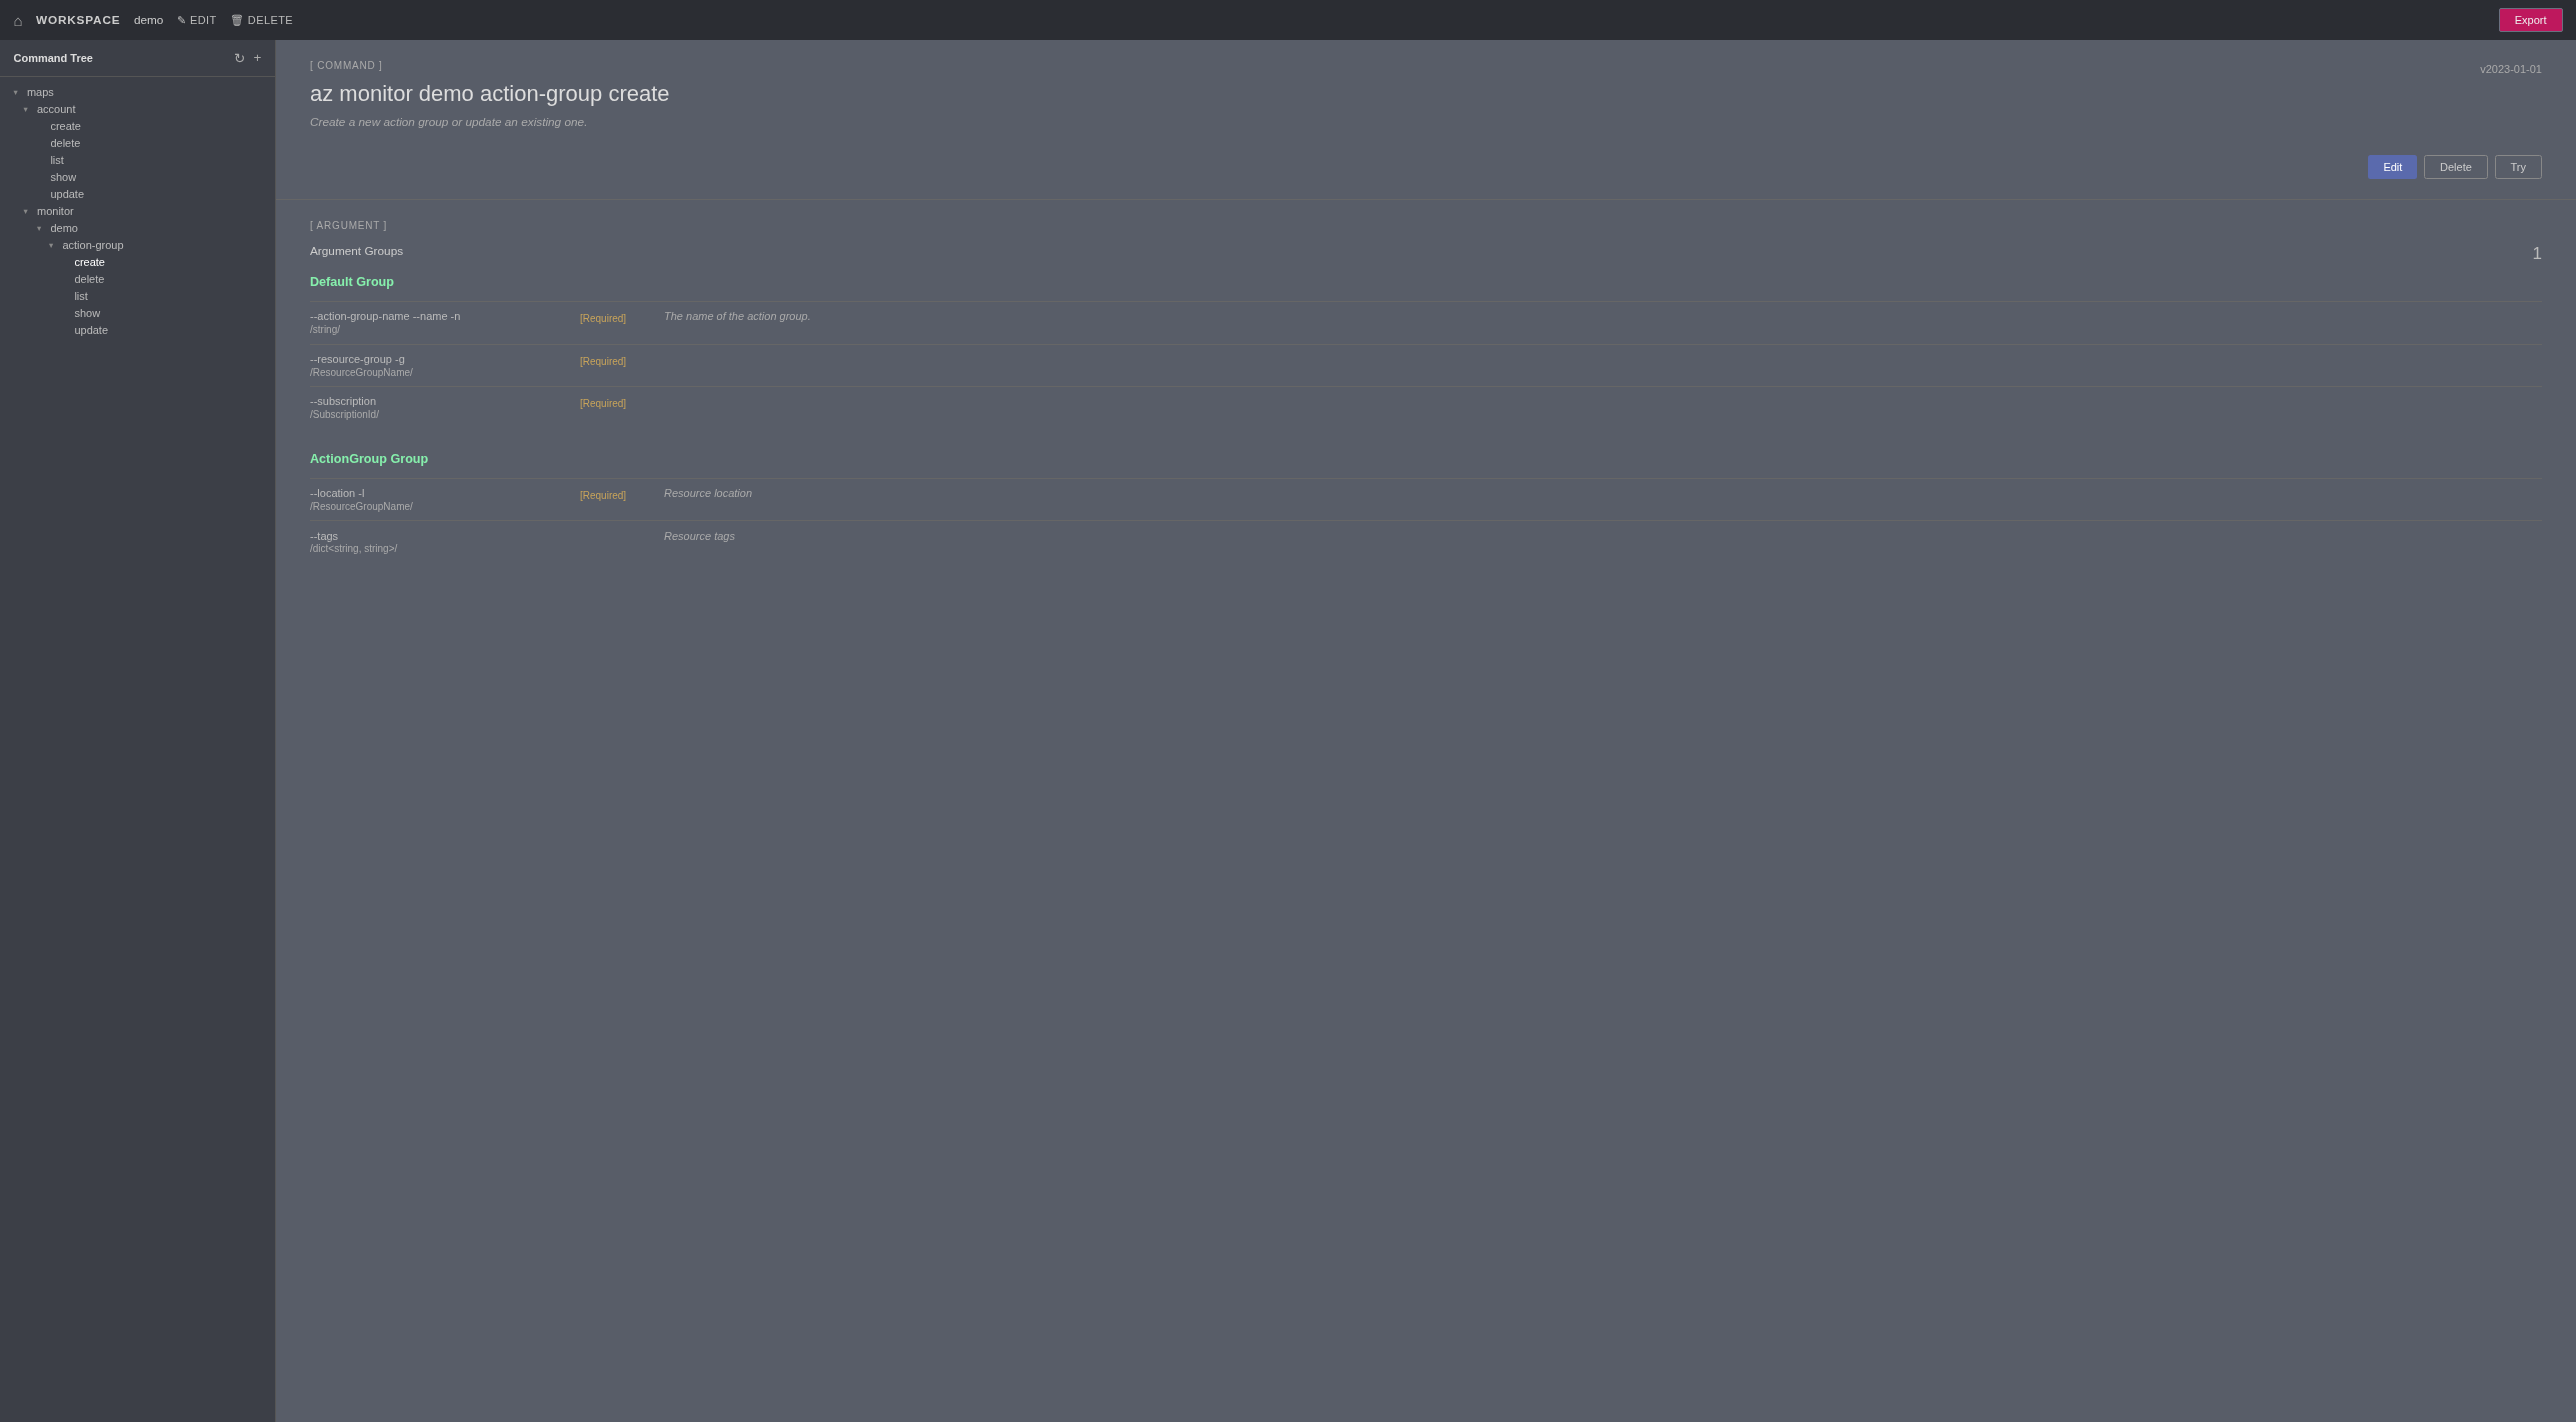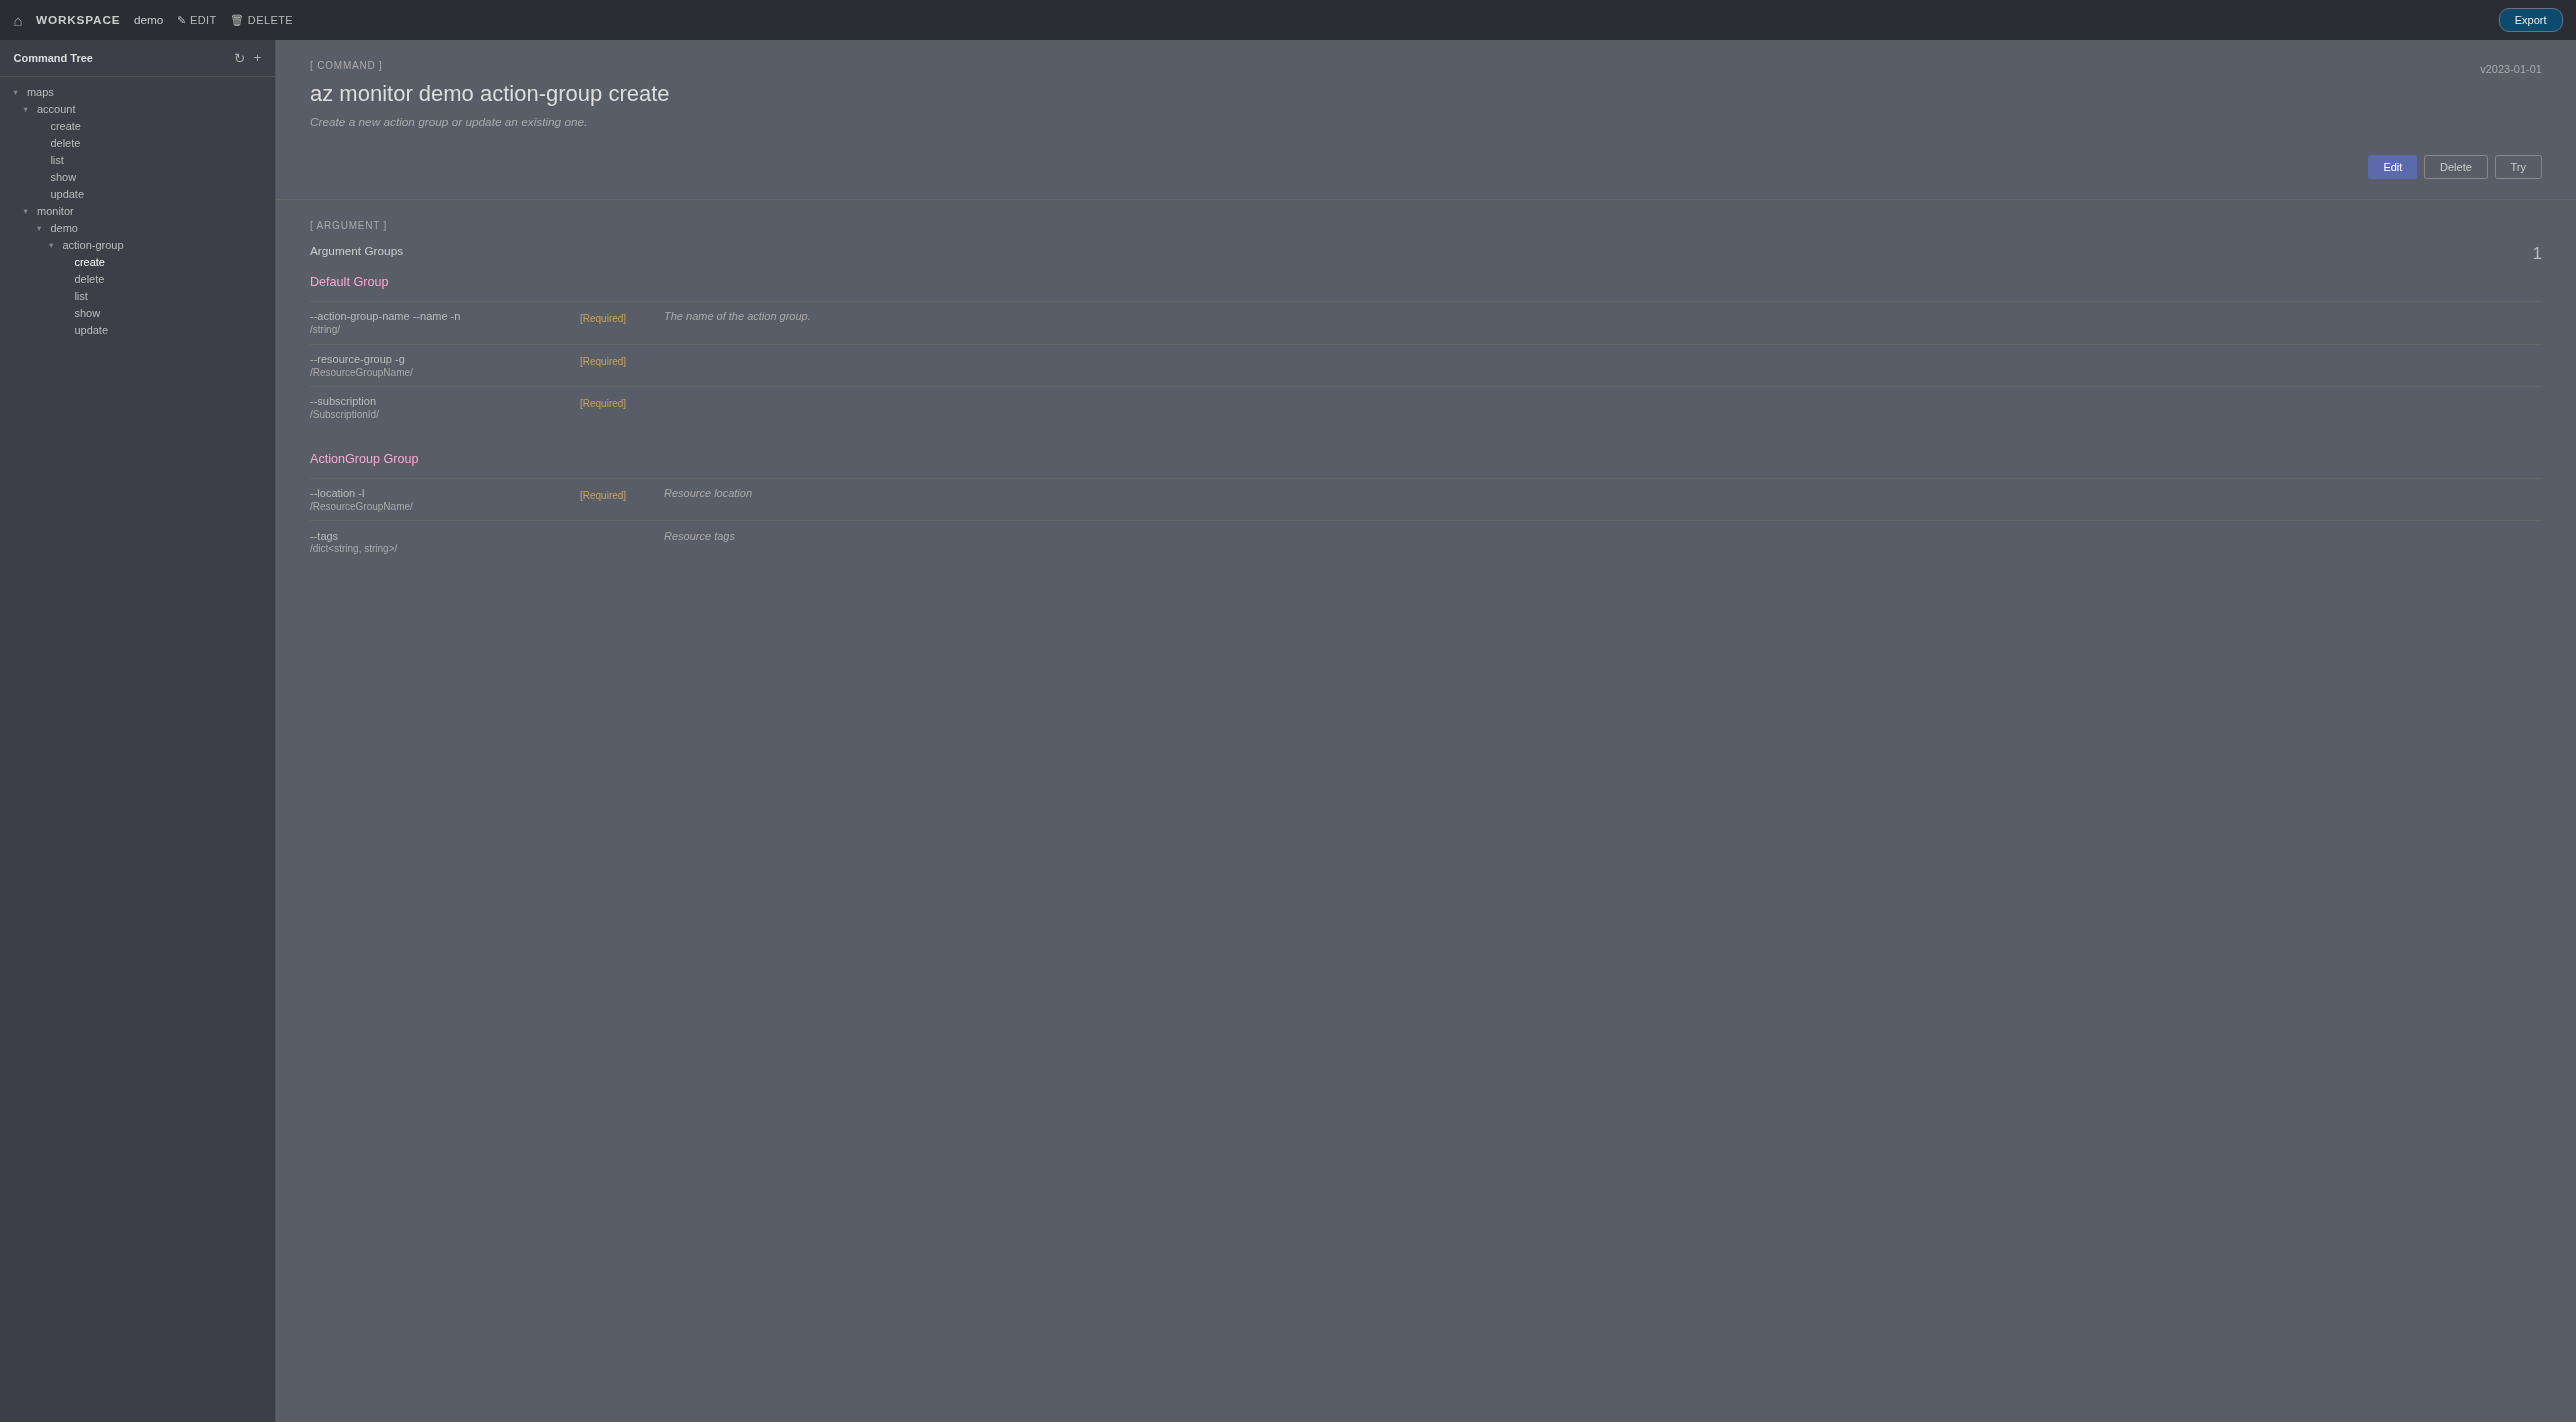--- a/index.html
+++ b/index.html
@@ -8,22 +8,22 @@
     
     #topbar {
       display: flex; align-items: center; background: #2b2d33; height: 40px;
       padding: 0 13.5px; gap: 13.5px;
     }
     #topbar .edit-btn, #topbar .delete-btn {
       display: flex; align-items: center; gap: 3.4px; background: none; border: none;
       color: #bbb; font-size: 11px; cursor: pointer; letter-spacing: 0.4px;
     }
     #topbar .export-btn {
-      margin-left: auto; background: #0c4a6e; border: 0.8px solid #6a7080;
-      color: #eee; padding: 5px 15px; font-size: 11px; cursor: pointer; border-radius: 10px;
+      margin-left: auto; background: #be185d; border: 0.8px solid #6a7080;
+      color: #eee; padding: 5px 15px; font-size: 11px; cursor: pointer; border-radius: 2px;
     }
 
     
     #main { display: flex; height: calc(100vh - 40px); }
 
     
     #sidebar {
       width: 276px; background: #3c3f47; border-right: 0.8px solid #555;
       overflow-y: auto; flex-shrink: 0;
     }
@@ -82,21 +82,21 @@
       font-size: 11px; cursor: pointer; border-radius: 2.5px;
     }
 
     .argument-section { padding: 20px 34px; }
     .section-tag { font-size: 10px; color: #aaa; letter-spacing: 0.8px; margin-bottom: 13.5px; }
     .arg-groups-label { font-size: 11.8px; color: #ccc; margin-bottom: 17px; font-weight: 500; }
     .count-badge { float: right; font-size: 17px; color: #bbb; font-weight: 400; }
 
     .arg-group { margin-bottom: 23.6px; }
     .arg-group-name {
-      font-size: 12.6px; color: #f9a8d4; margin-bottom: 11.8px; font-weight: 400;
+      font-size: 12.6px; color: #86efac; margin-bottom: 11.8px; font-weight: 700;
     }
 
     .arg-row {
       display: grid; grid-template-columns: 270px 84px 1fr;
       padding: 8.4px 0; border-top: 0.8px solid #666; align-items: start;
     }
     .arg-name { font-size: 11px; color: #bbb; font-weight: 500; }
     .arg-type { font-size: 10px; color: #aaa; margin-top: 1.7px; }
     .arg-required { font-size: 10px; color: #c8a45a; margin-top: 17px; }
     .arg-desc { font-size: 11px; color: #aaa; font-style: italic; }

